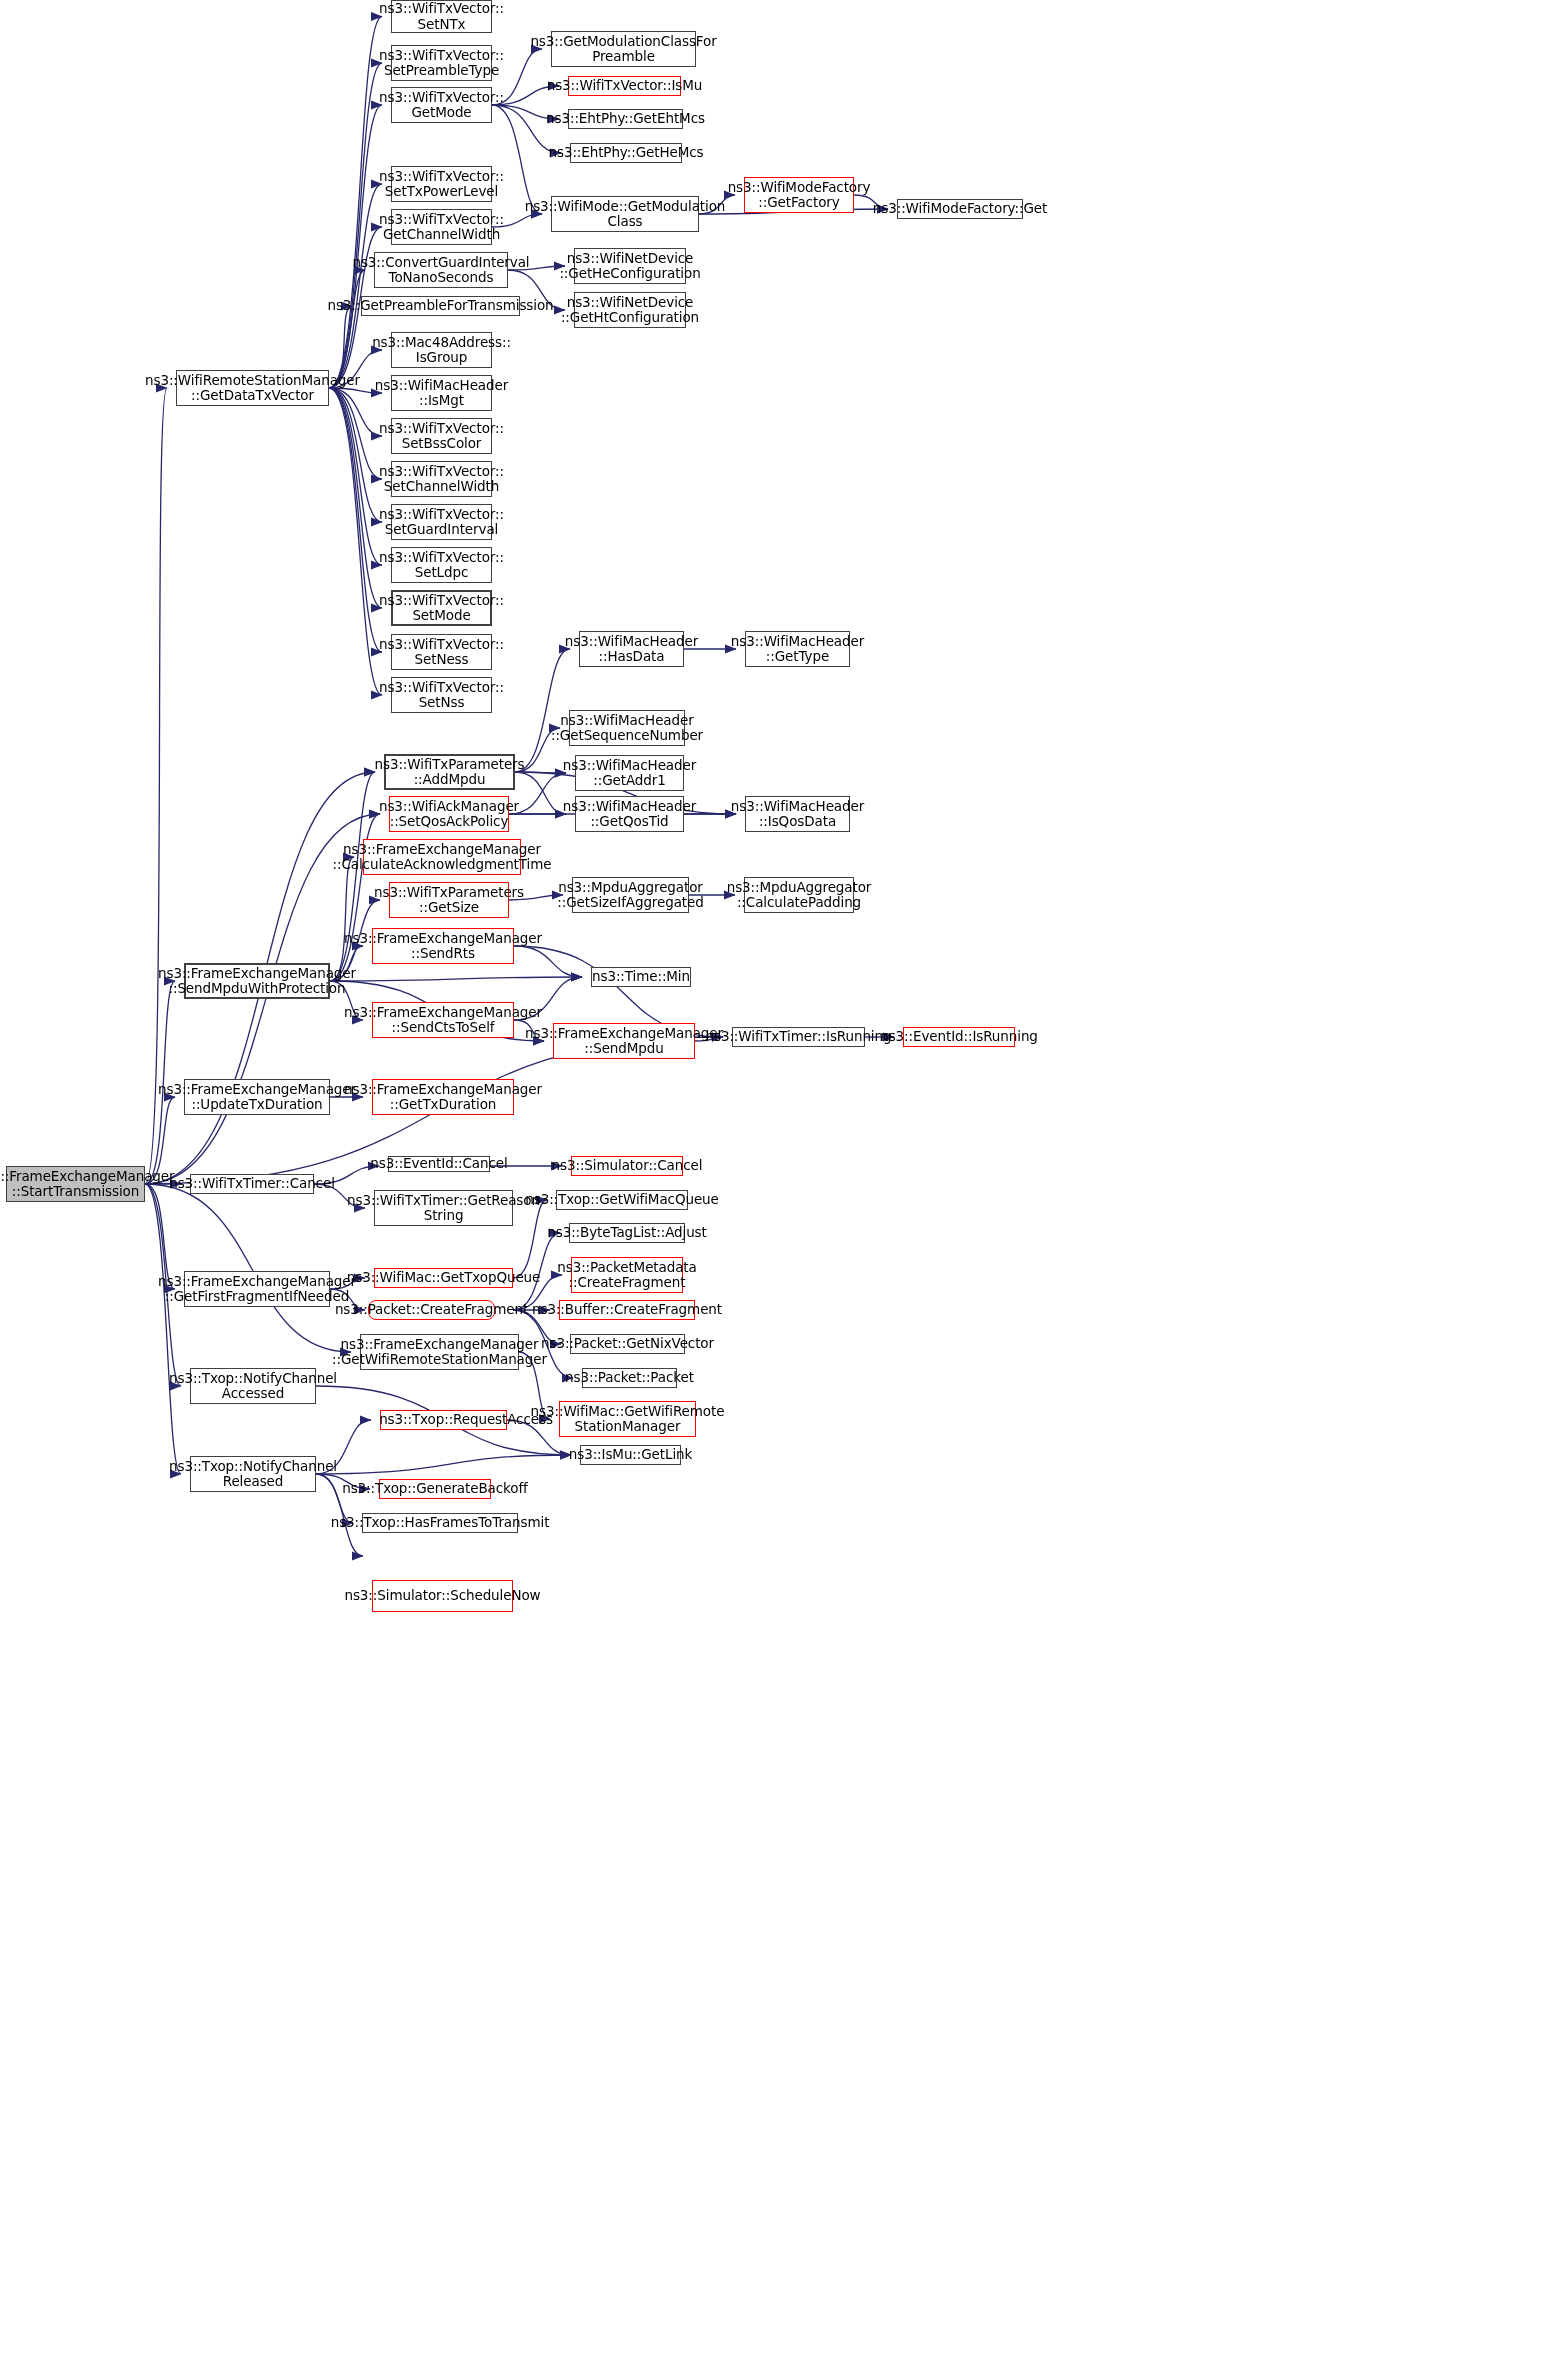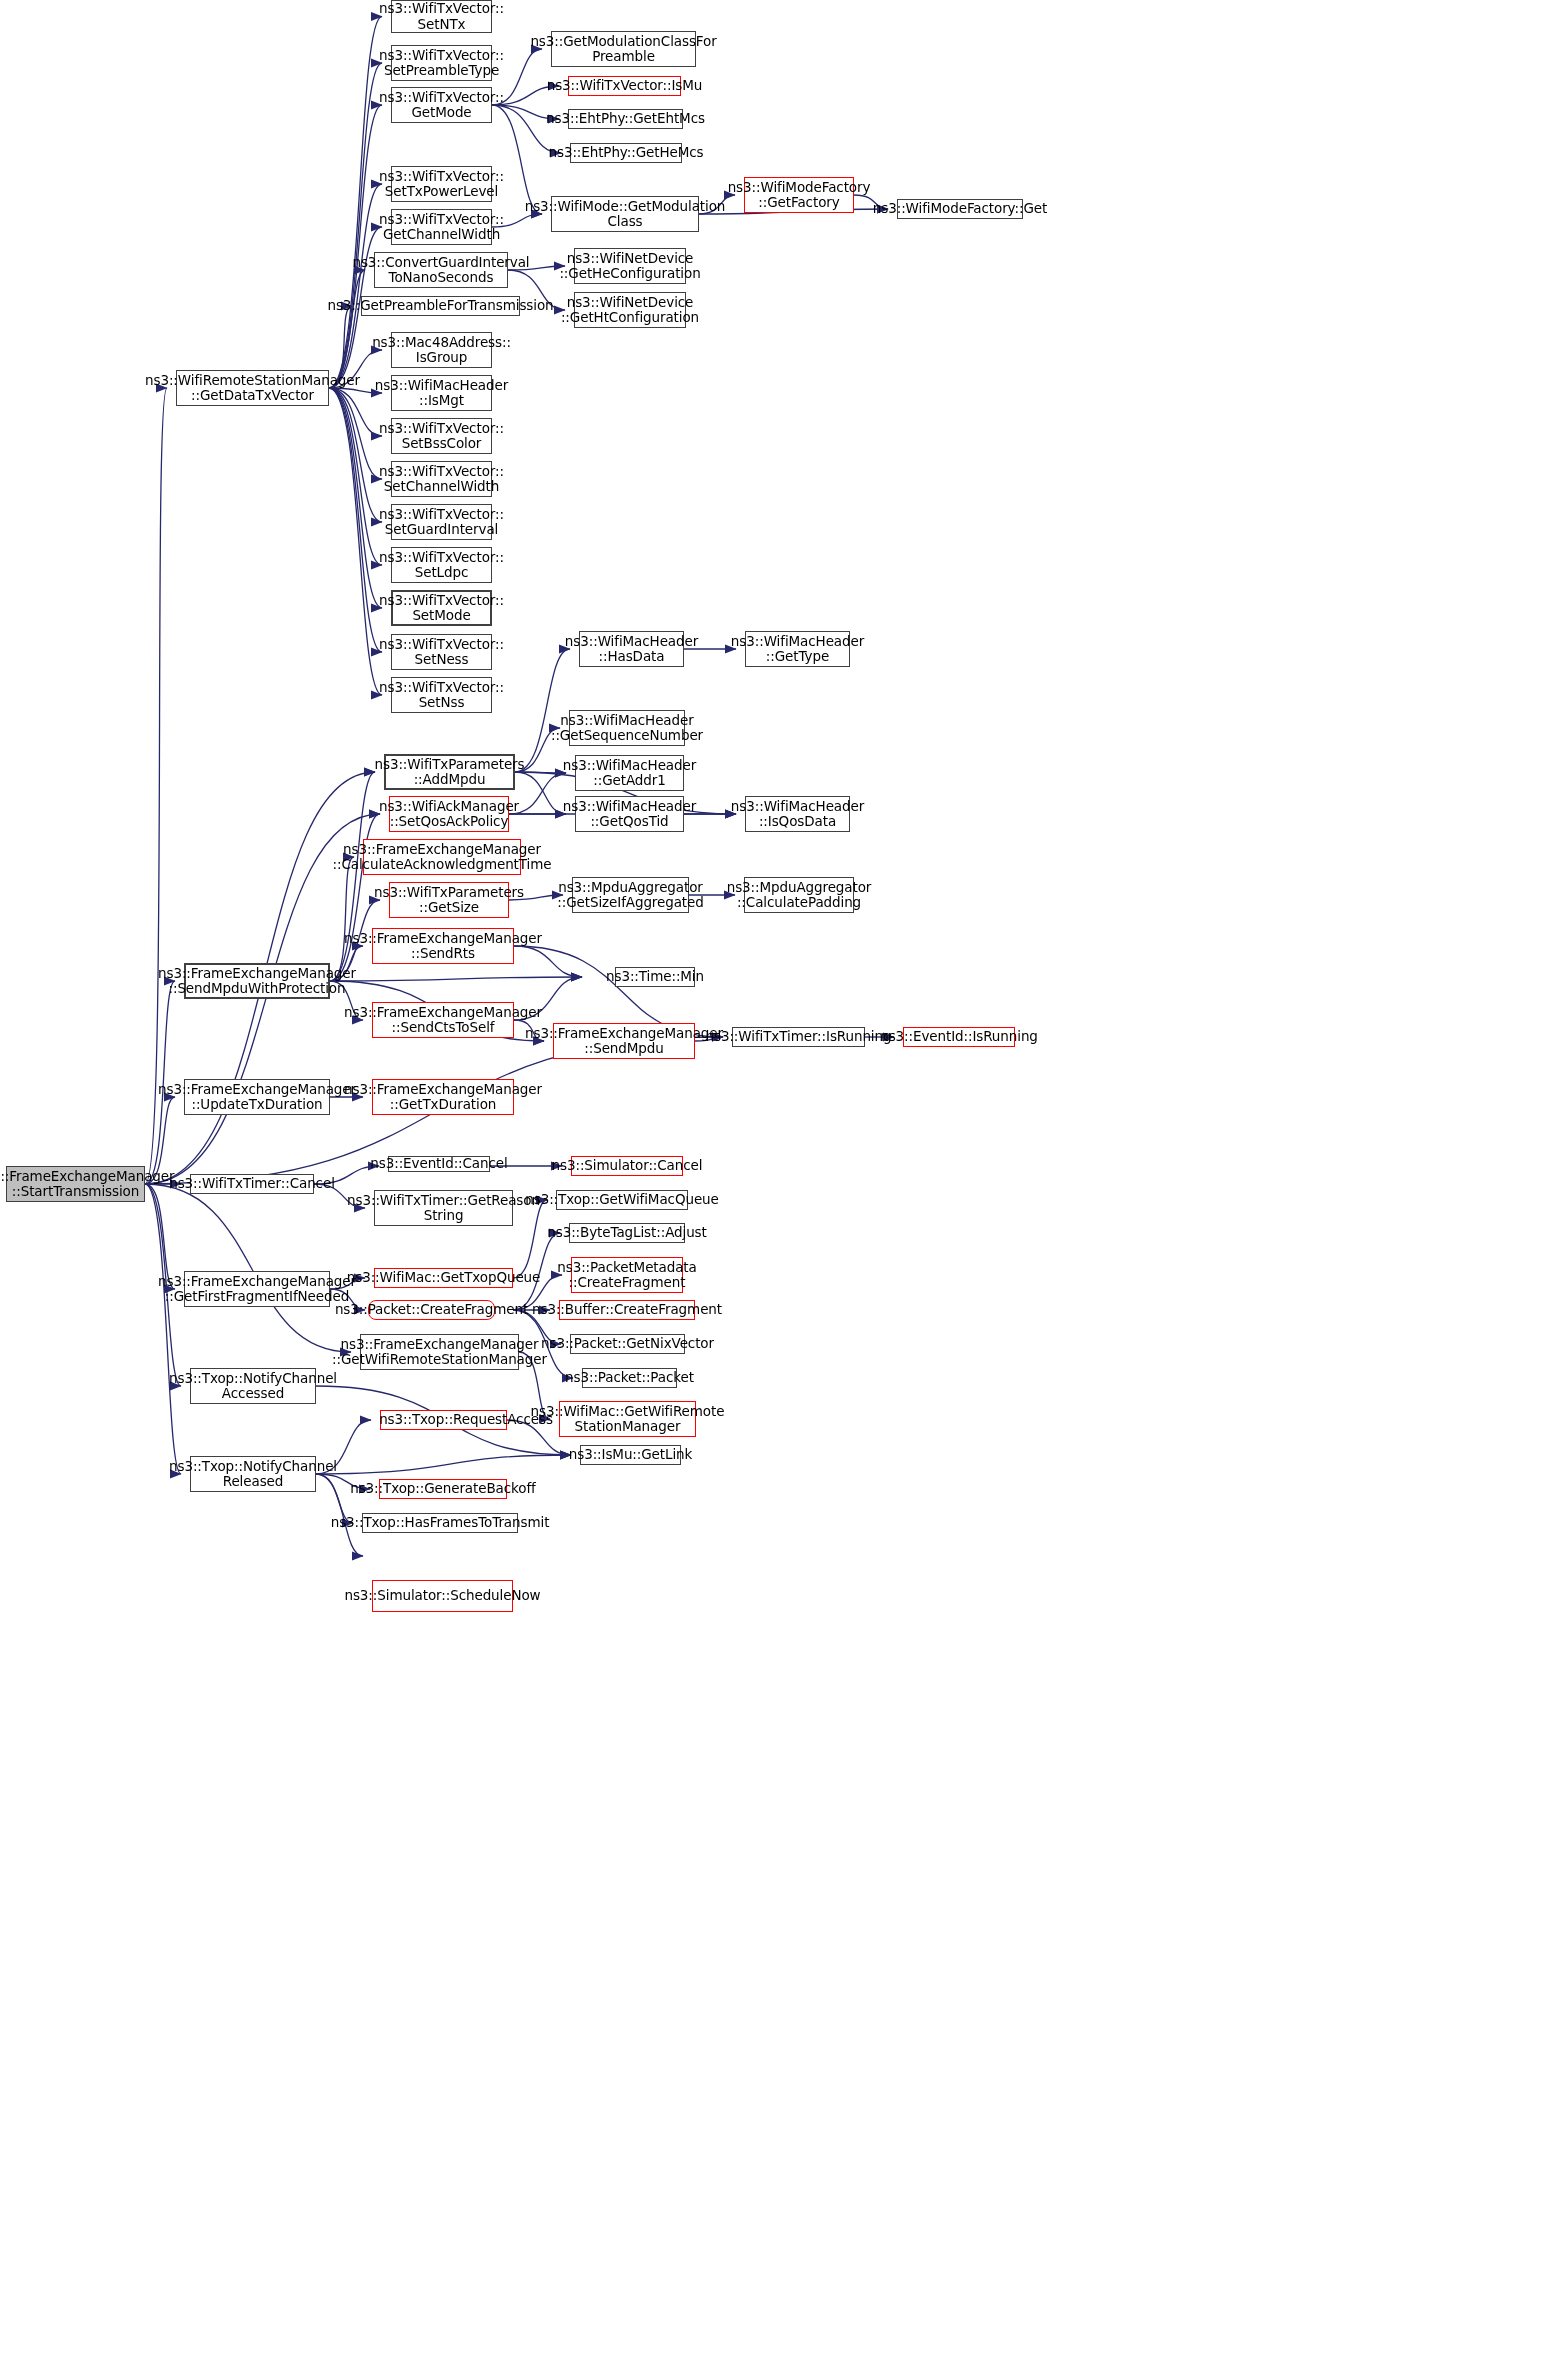--- a/index.html
+++ b/index.html
@@ -182,21 +182,21 @@
       <div class="node red" style="left: 389px; top: 882px; width: 120px; height: 36px;">ns3::WifiTxParameters
 ::GetSize</div>
       <div class="node" style="left: 572px; top: 877px; width: 117px; height: 36px;">ns3::MpduAggregator
 ::GetSizeIfAggregated</div>
       <div class="node" style="left: 744px; top: 877px; width: 110px; height: 36px;">ns3::MpduAggregator
 ::CalculatePadding</div>
       <div class="node red" style="left: 372px; top: 928px; width: 142px; height: 36px;">ns3::FrameExchangeManager
 ::SendRts</div>
       <div class="node thick" style="left: 184px; top: 963px; width: 146px; height: 36px;">ns3::FrameExchangeManager
 ::SendMpduWithProtection</div>
-      <div class="node" style="left: 591px; top: 967px; width: 80px; height: 20px; margin-left: 24px;">ns3::Time::Min</div>
+      <div class="node" style="left: 591px; top: 967px; width: 100px; height: 20px;">ns3::Time::Min</div>
       <div class="node red" style="left: 372px; top: 1002px; width: 142px; height: 36px;">ns3::FrameExchangeManager
 ::SendCtsToSelf</div>
       <div class="node red" style="left: 553px; top: 1023px; width: 142px; height: 36px;">ns3::FrameExchangeManager
 ::SendMpdu</div>
       <div class="node" style="left: 732px; top: 1027px; width: 133px; height: 20px;">ns3::WifiTxTimer::IsRunning</div>
       <div class="node red" style="left: 903px; top: 1027px; width: 112px; height: 20px;">ns3::EventId::IsRunning</div>
       <div class="node" style="left: 184px; top: 1079px; width: 146px; height: 36px;">ns3::FrameExchangeManager
 ::UpdateTxDuration</div>
       <div class="node red" style="left: 372px; top: 1079px; width: 142px; height: 36px;">ns3::FrameExchangeManager
 ::GetTxDuration</div>
@@ -219,17 +219,17 @@
 ::GetWifiRemoteStationManager</div>
       <div class="node" style="left: 582px; top: 1368px; width: 95px; height: 20px;">ns3::Packet::Packet</div>
       <div class="node" style="left: 190px; top: 1368px; width: 126px; height: 36px;">ns3::Txop::NotifyChannel
 Accessed</div>
       <div class="node red" style="left: 559px; top: 1401px; width: 137px; height: 36px;">ns3::WifiMac::GetWifiRemote
 StationManager</div>
       <div class="node red" style="left: 380px; top: 1410px; width: 127px; height: 20px; padding-left: 48px;">ns3::Txop::RequestAccess</div>
       <div class="node" style="left: 580px; top: 1445px; width: 101px; height: 20px;">ns3::IsMu::GetLink</div>
       <div class="node" style="left: 190px; top: 1456px; width: 126px; height: 36px;">ns3::Txop::NotifyChannel
 Released</div>
-      <div class="node red" style="left: 379px; top: 1479px; width: 128px; height: 20px;">ns3::Txop::GenerateBackoff</div>
+      <div class="node red" style="left: 379px; top: 1479px; width: 112px; height: 20px;">ns3::Txop::GenerateBackoff</div>
       <div class="node" style="left: 362px; top: 1513px; width: 156px; height: 20px;">ns3::Txop::HasFramesToTransmit</div>
       <div class="node red" style="left: 372px; top: 1580px; width: 141px; height: 32px;">ns3::Simulator::ScheduleNow</div>
     </div>
 </div>
 
 </body></html>

